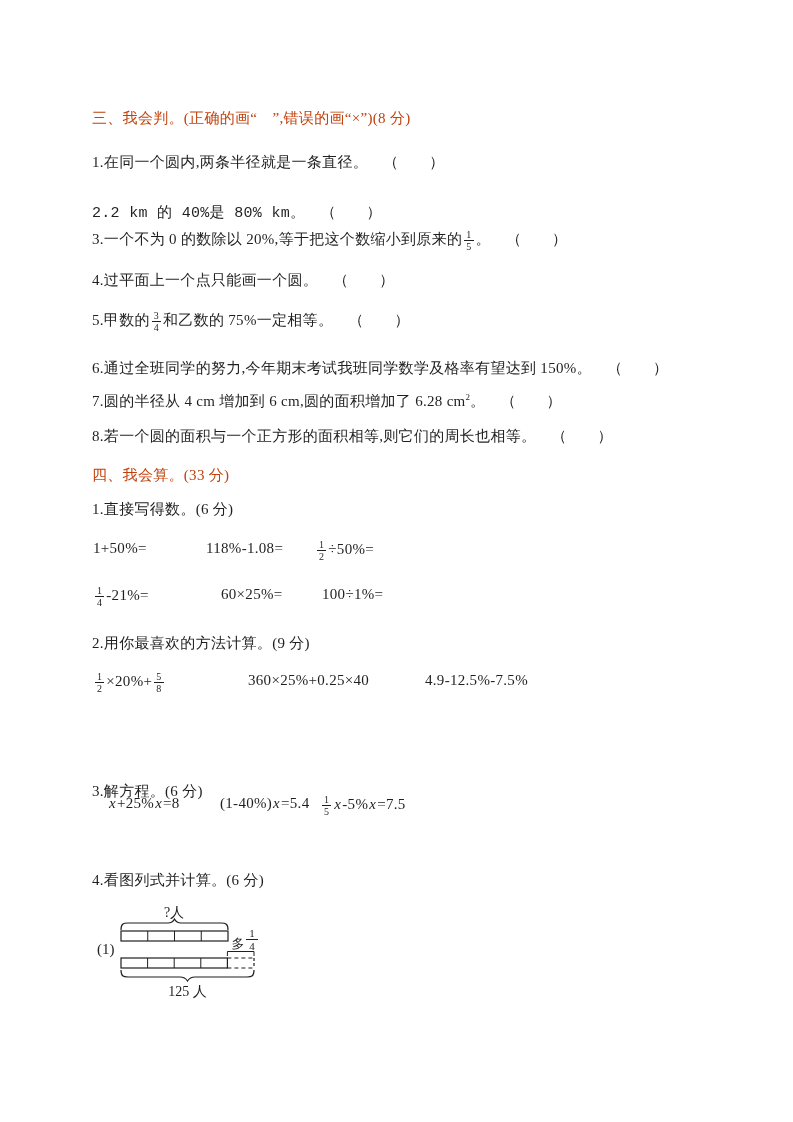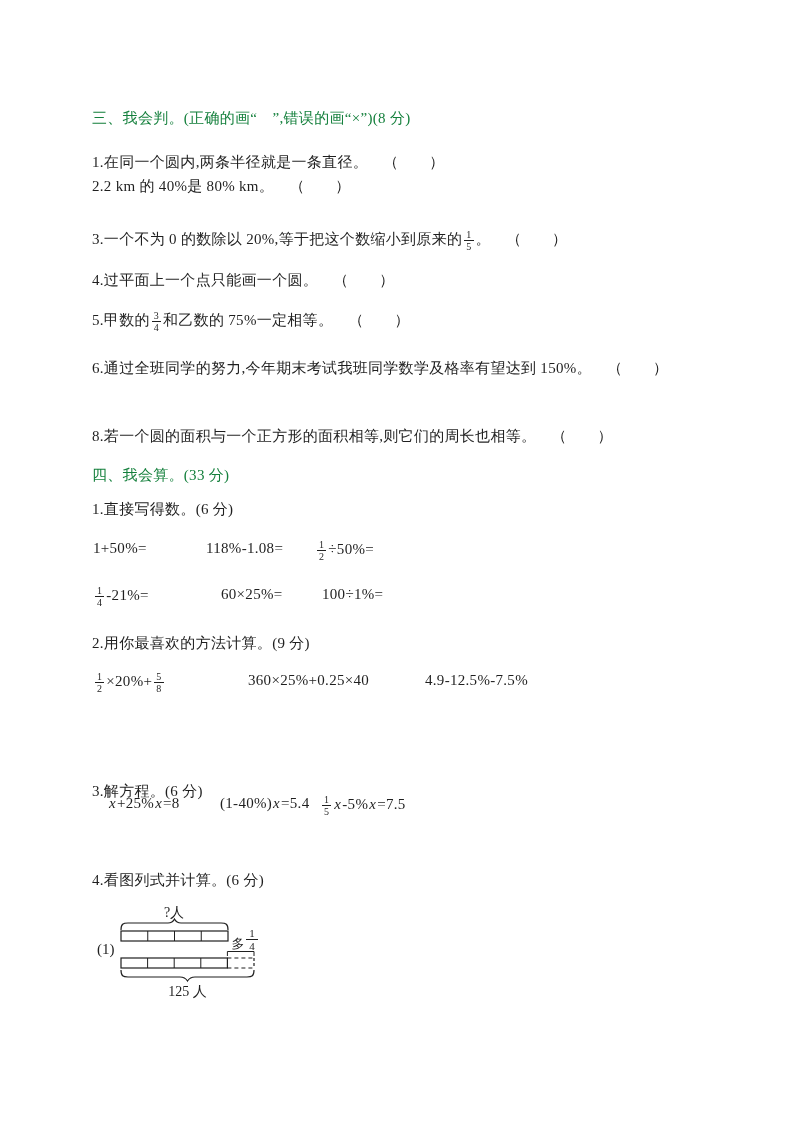--- a/index.html
+++ b/index.html
@@ -12,21 +12,21 @@
     color:#1f1f1f;
     overflow:hidden;
   }
   .line{
     position:absolute;
     font-size:15px;
     line-height:1.3;
     white-space:nowrap;
     letter-spacing:0.3px;
   }
-  .red{color:#15803d;}
+  .red{color:#c2410c;}
   .frac{
     display:inline-block;
     vertical-align:middle;
     text-align:center;
     font-size:10px;
     line-height:1.1;
     margin:0 2px;
   }
   .frac .num{display:block;padding:0 2px;}
   .frac .den{display:block;border-top:1px solid #1f1f1f;padding:0 2px;}
@@ -39,30 +39,31 @@
 </style>
 </head>
 <body>
 
 <div class="page">
 
   <div class="line red" style="left:92px;top:109px;">三、我会判。(正确的画“　”,错误的画“×”)(8 分)</div>
 
   <div class="line" style="left:92px;top:153px;">1.在同一个圆内,两条半径就是一条直径。　（　　）</div>
 
-  <div class="line" style="left:92px;top:177px;">2.2 km 的 40%是 80% km。　（　　）</div>
+  <div class="line" style="left:92px;top:204px;font-family:Liberation Mono, monospace;">2.2 km 的 40%是 80% km。　（　　）</div>
 
   <div class="line" style="left:92px;top:229px;"><span>3.一个不为 0 的数除以 20%,等于把这个数缩小到原来的</span><span class="frac"><span class="num">1</span><span class="den">5</span></span><span>。　（　　）</span></div>
 
   <div class="line" style="left:92px;top:271px;">4.过平面上一个点只能画一个圆。　（　　）</div>
 
   <div class="line" style="left:92px;top:310px;"><span>5.甲数的</span><span class="frac"><span class="num">3</span><span class="den">4</span></span><span>和乙数的 75%一定相等。　（　　）</span></div>
 
   <div class="line" style="left:92px;top:359px;">6.通过全班同学的努力,今年期末考试我班同学数学及格率有望达到 150%。　（　　）</div>
 
+  <div class="line" style="left:92px;top:392px;"><span>7.圆的半径从 4 cm 增加到 6 cm,圆的面积增加了 6.28 cm</span><span class="sup">2</span><span>。　（　　）</span></div>
 
   <div class="line" style="left:92px;top:427px;">8.若一个圆的面积与一个正方形的面积相等,则它们的周长也相等。　（　　）</div>
 
   <div class="line red" style="left:92px;top:466px;font-family:Liberation Serif, serif;">四、我会算。(33 分)</div>
 
   <div class="line" style="left:92px;top:500px;">1.直接写得数。(6 分)</div>
 
   <div class="line" style="left:93px;top:539px;">1+50%=</div>
   <div class="line" style="left:206px;top:539px;">118%-1.08=</div>
   <div class="line" style="left:315px;top:539px;"><span class="frac"><span class="num">1</span><span class="den">2</span></span><span>÷50%=</span></div>

